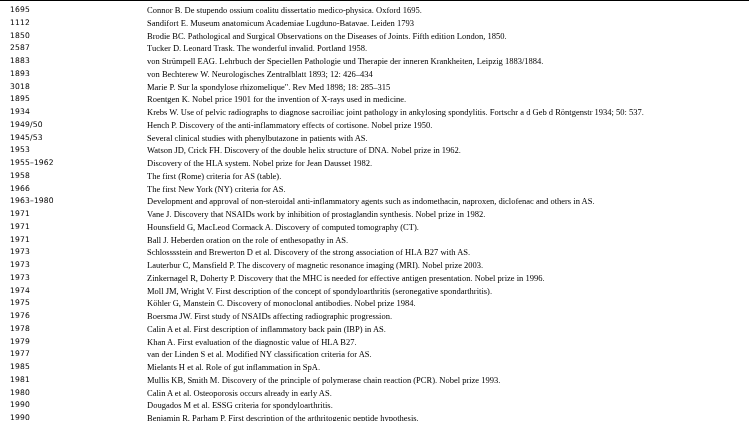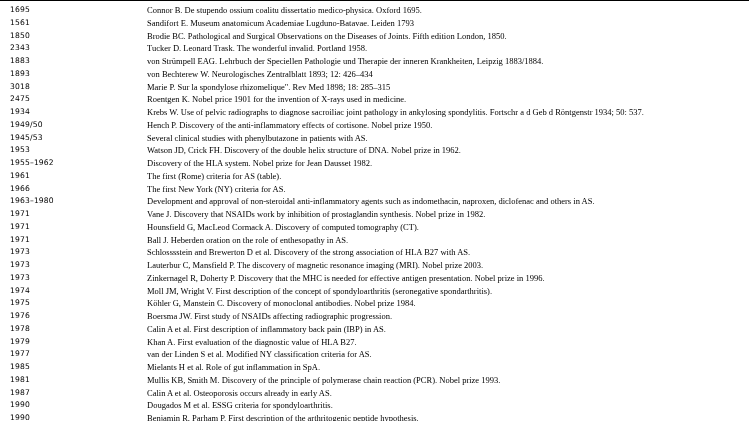--- a/index.html
+++ b/index.html
@@ -51,45 +51,45 @@
 </head>
 <body>
 
 <table class="timeline-table">
   <tbody>
       <tr>
         <td class="year-cell">1695</td>
         <td class="event-cell">Connor B. De stupendo ossium coalitu dissertatio medico-physica. Oxford 1695.</td>
       </tr>
       <tr>
-        <td class="year-cell">1561</td>
+        <td class="year-cell">1112</td>
         <td class="event-cell">Sandifort E. Museum anatomicum Academiae Lugduno-Batavae. Leiden 1793</td>
       </tr>
       <tr>
         <td class="year-cell">1850</td>
         <td class="event-cell">Brodie BC. Pathological and Surgical Observations on the Diseases of Joints. Fifth edition London, 1850.</td>
       </tr>
       <tr>
-        <td class="year-cell">2343</td>
+        <td class="year-cell">2587</td>
         <td class="event-cell">Tucker D. Leonard Trask. The wonderful invalid. Portland 1958.</td>
       </tr>
       <tr>
         <td class="year-cell">1883</td>
         <td class="event-cell">von Strümpell EAG. Lehrbuch der Speciellen Pathologie und Therapie der inneren Krankheiten, Leipzig 1883/1884.</td>
       </tr>
       <tr>
         <td class="year-cell">1893</td>
         <td class="event-cell">von Bechterew W. Neurologisches Zentralblatt 1893; 12: 426–434</td>
       </tr>
       <tr>
         <td class="year-cell">3018</td>
         <td class="event-cell">Marie P. Sur la spondylose rhizomelique". Rev Med 1898; 18: 285–315</td>
       </tr>
       <tr>
-        <td class="year-cell">2475</td>
+        <td class="year-cell">1895</td>
         <td class="event-cell">Roentgen K. Nobel price 1901 for the invention of X-rays used in medicine.</td>
       </tr>
       <tr>
         <td class="year-cell">1934</td>
         <td class="event-cell">Krebs W. Use of pelvic radiographs to diagnose sacroiliac joint pathology in ankylosing spondylitis. Fortschr a d Geb d Röntgenstr 1934; 50: 537.</td>
       </tr>
       <tr>
         <td class="year-cell">1949/50</td>
         <td class="event-cell">Hench P. Discovery of the anti-inflammatory effects of cortisone. Nobel prize 1950.</td>
       </tr>
@@ -99,21 +99,21 @@
       </tr>
       <tr>
         <td class="year-cell">1953</td>
         <td class="event-cell">Watson JD, Crick FH. Discovery of the double helix structure of DNA. Nobel prize in 1962.</td>
       </tr>
       <tr>
         <td class="year-cell">1955–1962</td>
         <td class="event-cell">Discovery of the HLA system. Nobel prize for Jean Dausset 1982.</td>
       </tr>
       <tr>
-        <td class="year-cell">1961</td>
+        <td class="year-cell">1958</td>
         <td class="event-cell">The first (Rome) criteria for AS (table).</td>
       </tr>
       <tr>
         <td class="year-cell">1966</td>
         <td class="event-cell">The first New York (NY) criteria for AS.</td>
       </tr>
       <tr>
         <td class="year-cell">1963–1980</td>
         <td class="event-cell">Development and approval of non-steroidal anti-inflammatory agents such as indomethacin, naproxen, diclofenac and others in AS.</td>
       </tr>
@@ -167,21 +167,21 @@
       </tr>
       <tr>
         <td class="year-cell">1985</td>
         <td class="event-cell">Mielants H et al. Role of gut inflammation in SpA.</td>
       </tr>
       <tr>
         <td class="year-cell">1981</td>
         <td class="event-cell">Mullis KB, Smith M. Discovery of the principle of polymerase chain reaction (PCR). Nobel prize 1993.</td>
       </tr>
       <tr>
-        <td class="year-cell">1987</td>
+        <td class="year-cell">1980</td>
         <td class="event-cell">Calin A et al. Osteoporosis occurs already in early AS.</td>
       </tr>
       <tr>
         <td class="year-cell">1990</td>
         <td class="event-cell">Dougados M et al. ESSG criteria for spondyloarthritis.</td>
       </tr>
       <tr>
         <td class="year-cell">1990</td>
         <td class="event-cell">Benjamin R, Parham P. First description of the arthritogenic peptide hypothesis.</td>
       </tr>

